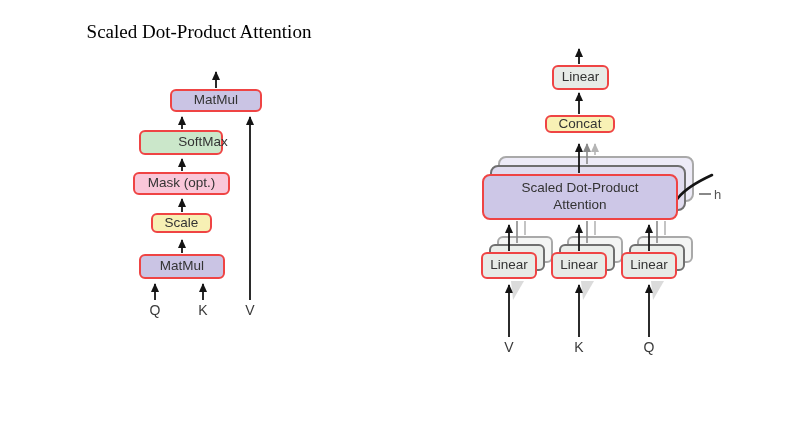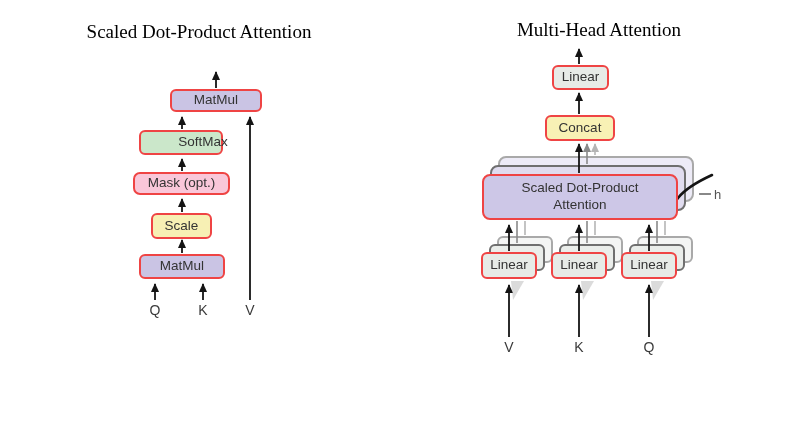--- a/index.html
+++ b/index.html
@@ -76,32 +76,31 @@
     <g>
       <path d="M712,175 C699,181 685,189 678,198 C674,203 671,207 667,210" stroke="#141414" stroke-width="2.6" fill="none" stroke-linecap="round"></path>
       <path d="M699,194 L711,194" stroke="#555" stroke-width="1.4" fill="none"></path>
     </g>
   </svg>
 
   <div class="title" style="left:199px;top:21px;">Scaled Dot-Product Attention</div>
 
   <div class="box" style="left: 170px; top: 89px; width: 92px; height: 23px; background: rgb(202, 196, 228);">MatMul</div>
   <div class="box" style="left: 139px; top: 130px; width: 84px; height: 25px; background: rgb(203, 231, 202); padding-left: 44px;">SoftMax</div>
-  <div class="box" style="left: 133px; top: 172px; width: 97px; height: 23px; background: rgb(249, 199, 217); border-radius: 7px;">Mask (opt.)</div>
-  <div class="box" style="left: 151px; top: 213px; width: 61px; height: 26px; background: rgb(247, 240, 180);">Scale</div>
+  <div class="box" style="left: 133px; top: 172px; width: 97px; height: 23px; background: rgb(249, 199, 217);">Mask (opt.)</div>
+  <div class="box" style="left: 151px; top: 213px; width: 61px; height: 20px; background: rgb(247, 240, 180);">Scale</div>
   <div class="box" style="left: 139px; top: 254px; width: 86px; height: 25px; background: rgb(202, 196, 228);">MatMul</div>
 
   <div class="io-label" style="left:155px;top:302px;">Q</div>
   <div class="io-label" style="left:203px;top:302px;">K</div>
   <div class="io-label" style="left:250px;top:302px;">V</div>
 
-  <div class="title" style="left:599px;top:19px;">Multi-Head Attention</div>
 
   <div class="box" style="left: 552px; top: 65px; width: 57px; height: 25px; background: rgb(231, 235, 231);">Linear</div>
-  <div class="box" style="left: 545px; top: 115px; width: 70px; height: 26px; background: rgb(248, 241, 181);">Concat</div>
+  <div class="box" style="left: 545px; top: 115px; width: 70px; height: 18px; background: rgb(248, 241, 181);">Concat</div>
 
   <div class="box ghost g2" style="left: 498px; top: 156px; width: 196px; height: 46px; border-radius: 8px; background: rgb(237, 235, 247);"></div>
   <div class="box ghost g1" style="left: 490px; top: 165px; width: 196px; height: 46px; border-radius: 8px; background: rgb(224, 220, 239);"></div>
   <div class="box" style="left: 482px; top: 174px; width: 196px; height: 46px; border-radius: 8px; background: rgb(205, 199, 231);">
     <span class="sdpa-label">Scaled Dot-Product Attention</span>
   </div>
 
   <div class="h-label" style="left:714px;top:187px;">h</div>
 
   <div class="box ghost g2" style="left: 497px; top: 236px; width: 56px; height: 27px; background: rgb(244, 245, 244);"></div>

